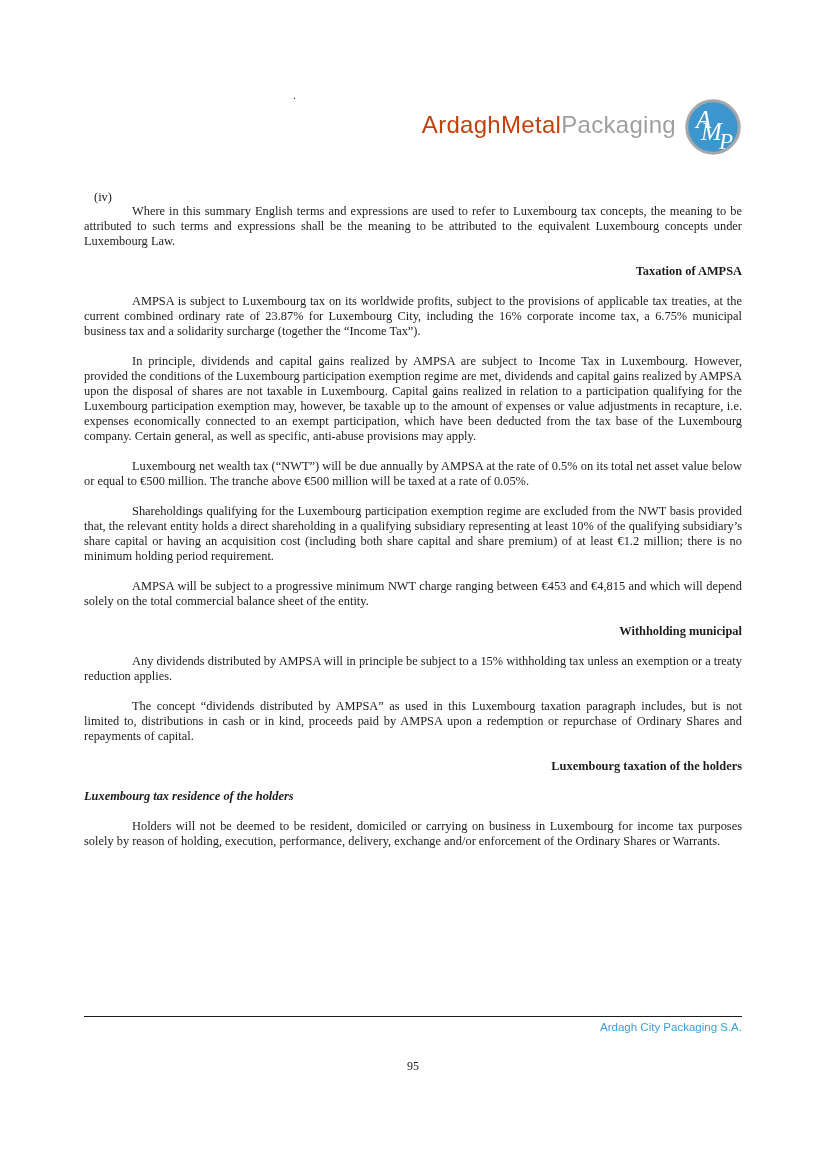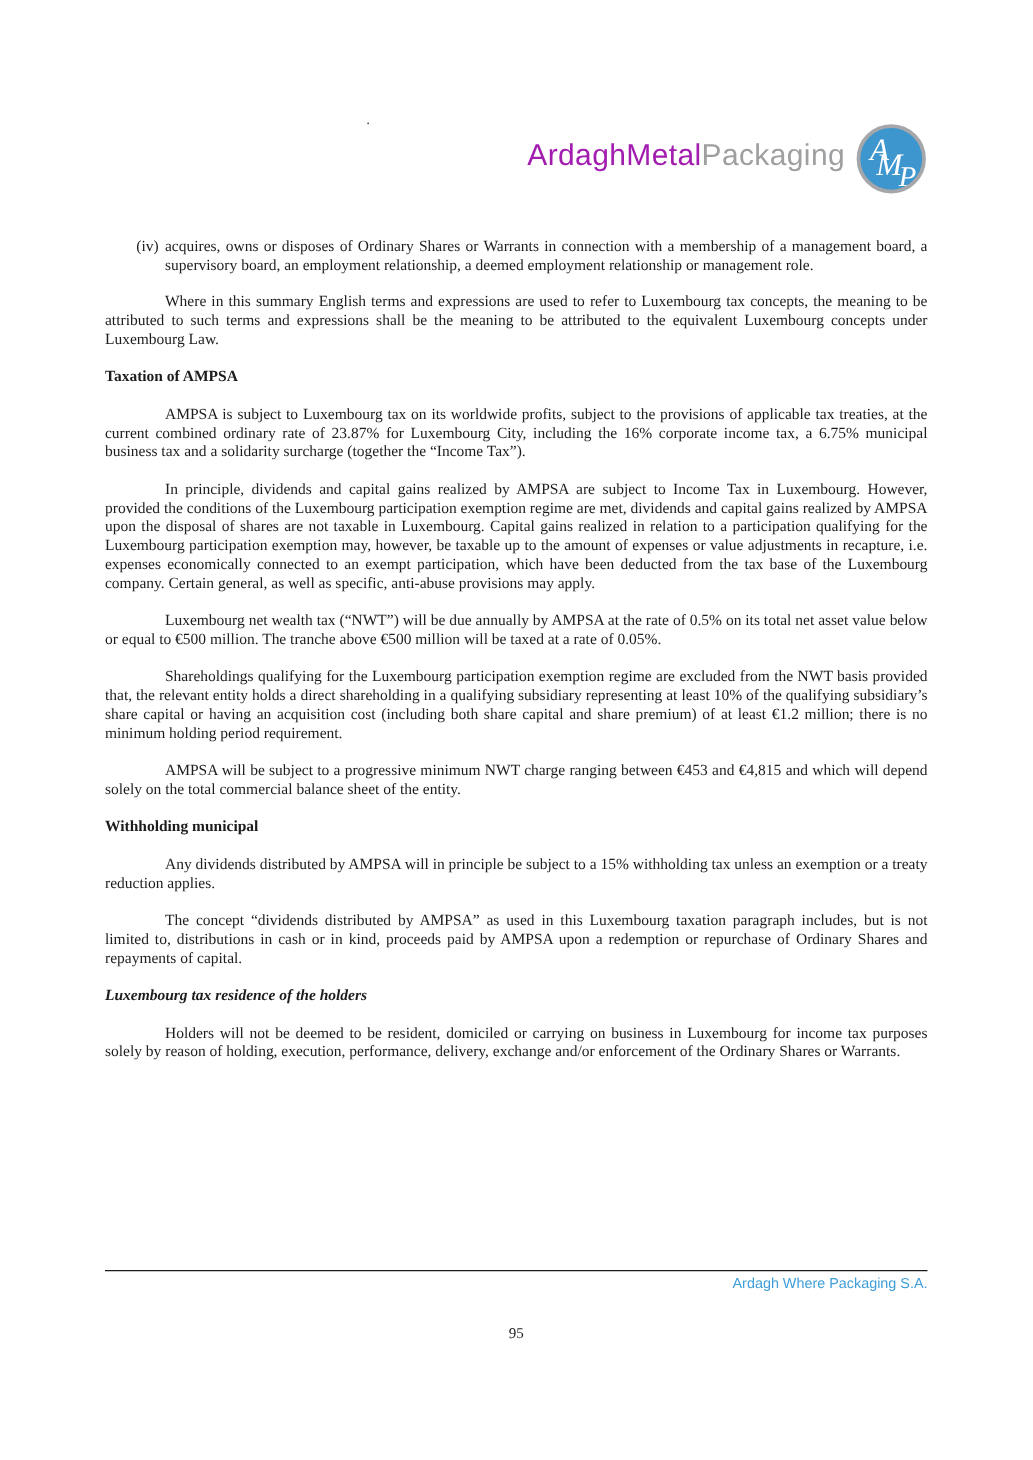--- a/index.html
+++ b/index.html
@@ -29,21 +29,21 @@
     gap: 8px;
   }
   .wordmark {
     font-family: "Liberation Sans", sans-serif;
     font-size: 24px;
     letter-spacing: 0.3px;
     white-space: nowrap;
     line-height: 1;
     padding-bottom: 4px;
   }
-  .wm-blue { color: #a21caf; }
+  .wm-blue { color: #c2410c; }
   .wm-gray { color: #9e9fa1; }
   .monogram { display: block; }
   .mg-letter {
     font-family: "Liberation Serif", serif;
     font-style: italic;
     fill: #ffffff;
   }
   .content {
     position: absolute;
     top: 190px;
@@ -51,30 +51,30 @@
     width: 658px;
     font-size: 12.4px;
     line-height: 15px;
     text-align: justify;
   }
   .list-item {
     position: relative;
     padding-left: 48px;
     margin: 0 0 14px 0;
   }
-  .list-marker { position: absolute; left: 25px; top: 0; }
+  .list-marker { position: absolute; left: 10px; top: 0; }
   .para {
     margin: 0 0 15px 0;
     text-indent: 48px;
   }
   .heading {
     font-size: 12.4px;
     font-weight: bold;
     margin: 6px 0 15px 0;
-    text-align: left;
+    text-align: right;
   }
   .subheading-italic {
     font-size: 12.4px;
     font-weight: bold;
     font-style: italic;
     margin: 6px 0 15px 0;
     text-align: left;
   }
   .footer-rule {
     position: absolute;
@@ -114,21 +114,20 @@
       <circle cx="29" cy="29" r="26.2" fill="#3d96ce" stroke="#a5a7aa" stroke-width="3"></circle>
       <text class="mg-letter" x="12" y="30" font-size="25">A</text>
       <text class="mg-letter" x="17" y="42" font-size="25">M</text>
       <text class="mg-letter" x="35" y="51" font-size="23">P</text>
     </svg>
   </header>
 
   <main class="content">
     <div class="list-item">
       <span class="list-marker">(iv)</span>
-      <span class="list-text">acquires, owns or disposes of Ordinary Shares or Warrants in connection with a membership of a management board, a supervisory board, an employment relationship, a deemed employment relationship or management role.</span>
     </div>
 
     <p class="para">Where in this summary English terms and expressions are used to refer to Luxembourg tax concepts, the meaning to be attributed to such terms and expressions shall be the meaning to be attributed to the equivalent Luxembourg concepts under Luxembourg Law.</p>
 
     <h2 class="heading">Taxation of AMPSA</h2>
 
     <p class="para">AMPSA is subject to Luxembourg tax on its worldwide profits, subject to the provisions of applicable tax treaties, at the current combined ordinary rate of 23.87% for Luxembourg City, including the 16% corporate income tax, a 6.75% municipal business tax and a solidarity surcharge (together the “Income Tax”).</p>
 
     <p class="para">In principle, dividends and capital gains realized by AMPSA are subject to Income Tax in Luxembourg. However, provided the conditions of the Luxembourg participation exemption regime are met, dividends and capital gains realized by AMPSA upon the disposal of shares are not taxable in Luxembourg. Capital gains realized in relation to a participation qualifying for the Luxembourg participation exemption may, however, be taxable up to the amount of expenses or value adjustments in recapture, i.e. expenses economically connected to an exempt participation, which have been deducted from the tax base of the Luxembourg company. Certain general, as well as specific, anti-abuse provisions may apply.</p>
 
@@ -137,23 +136,24 @@
     <p class="para">Shareholdings qualifying for the Luxembourg participation exemption regime are excluded from the NWT basis provided that, the relevant entity holds a direct shareholding in a qualifying subsidiary representing at least 10% of the qualifying subsidiary’s share capital or having an acquisition cost (including both share capital and share premium) of at least €1.2 million; there is no minimum holding period requirement.</p>
 
     <p class="para">AMPSA will be subject to a progressive minimum NWT charge ranging between €453 and €4,815 and which will depend solely on the total commercial balance sheet of the entity.</p>
 
     <h2 class="heading">Withholding municipal</h2>
 
     <p class="para">Any dividends distributed by AMPSA will in principle be subject to a 15% withholding tax unless an exemption or a treaty reduction applies.</p>
 
     <p class="para">The concept “dividends distributed by AMPSA” as used in this Luxembourg taxation paragraph includes, but is not limited to, distributions in cash or in kind, proceeds paid by AMPSA upon a redemption or repurchase of Ordinary Shares and repayments of capital.</p>
 
+    <h2 class="heading">Luxembourg taxation of the holders</h2>
 
     <h3 class="subheading-italic">Luxembourg tax residence of the holders</h3>
 
     <p class="para">Holders will not be deemed to be resident, domiciled or carrying on business in Luxembourg for income tax purposes solely by reason of holding, execution, performance, delivery, exchange and/or enforcement of the Ordinary Shares or Warrants.</p>
   </main>
 
   <div class="footer-rule"></div>
-  <div class="footer-company">Ardagh Where Packaging S.A.</div>
+  <div class="footer-company">Ardagh City Packaging S.A.</div>
   <div class="page-number">95</div>
 
 </div>
 
 </body></html>

